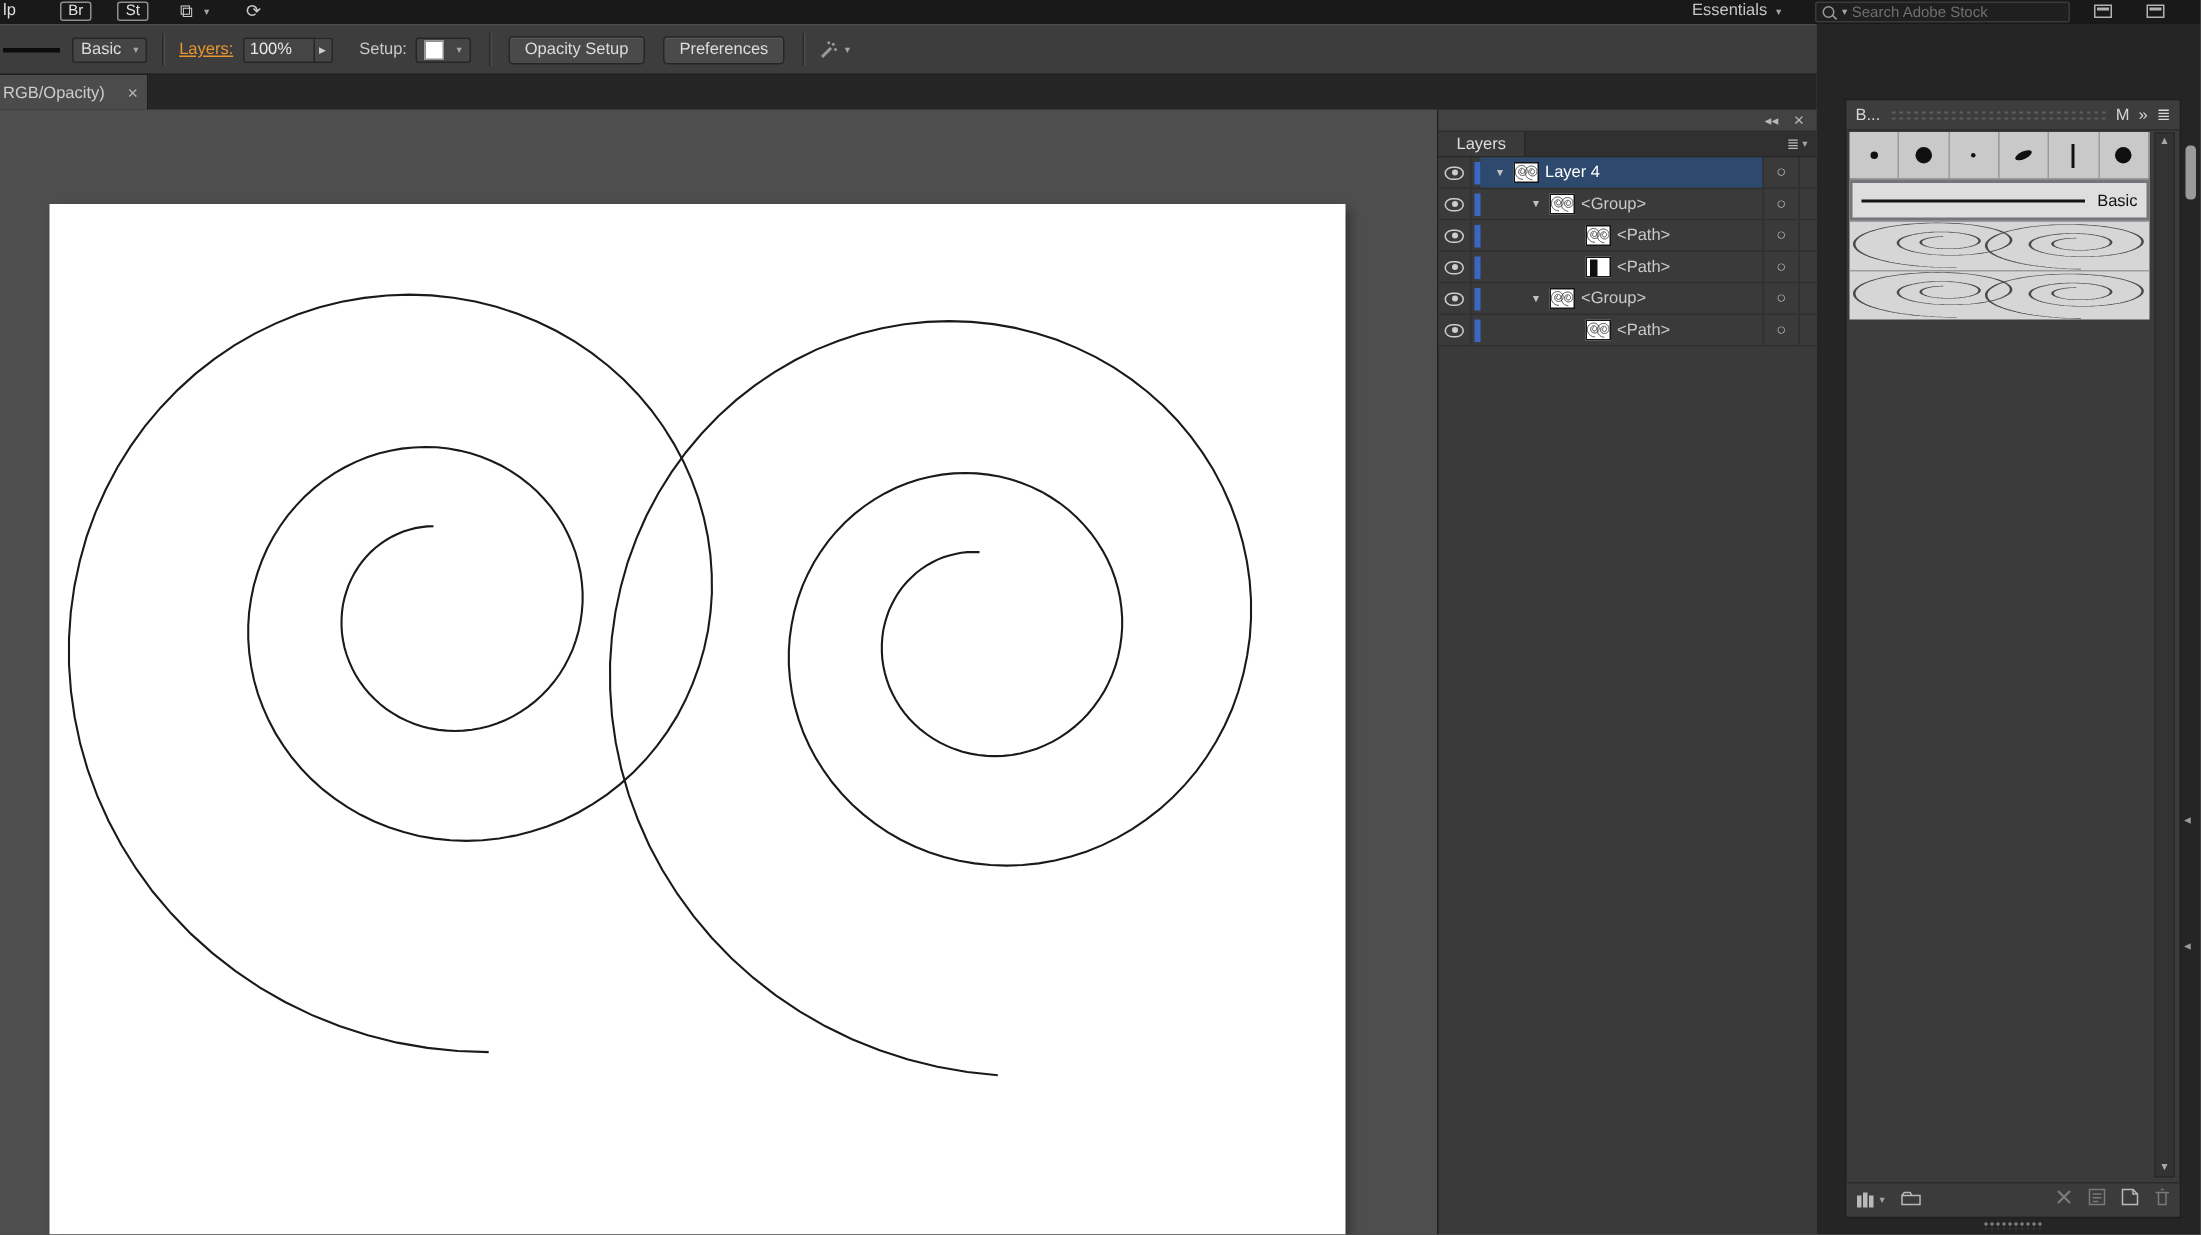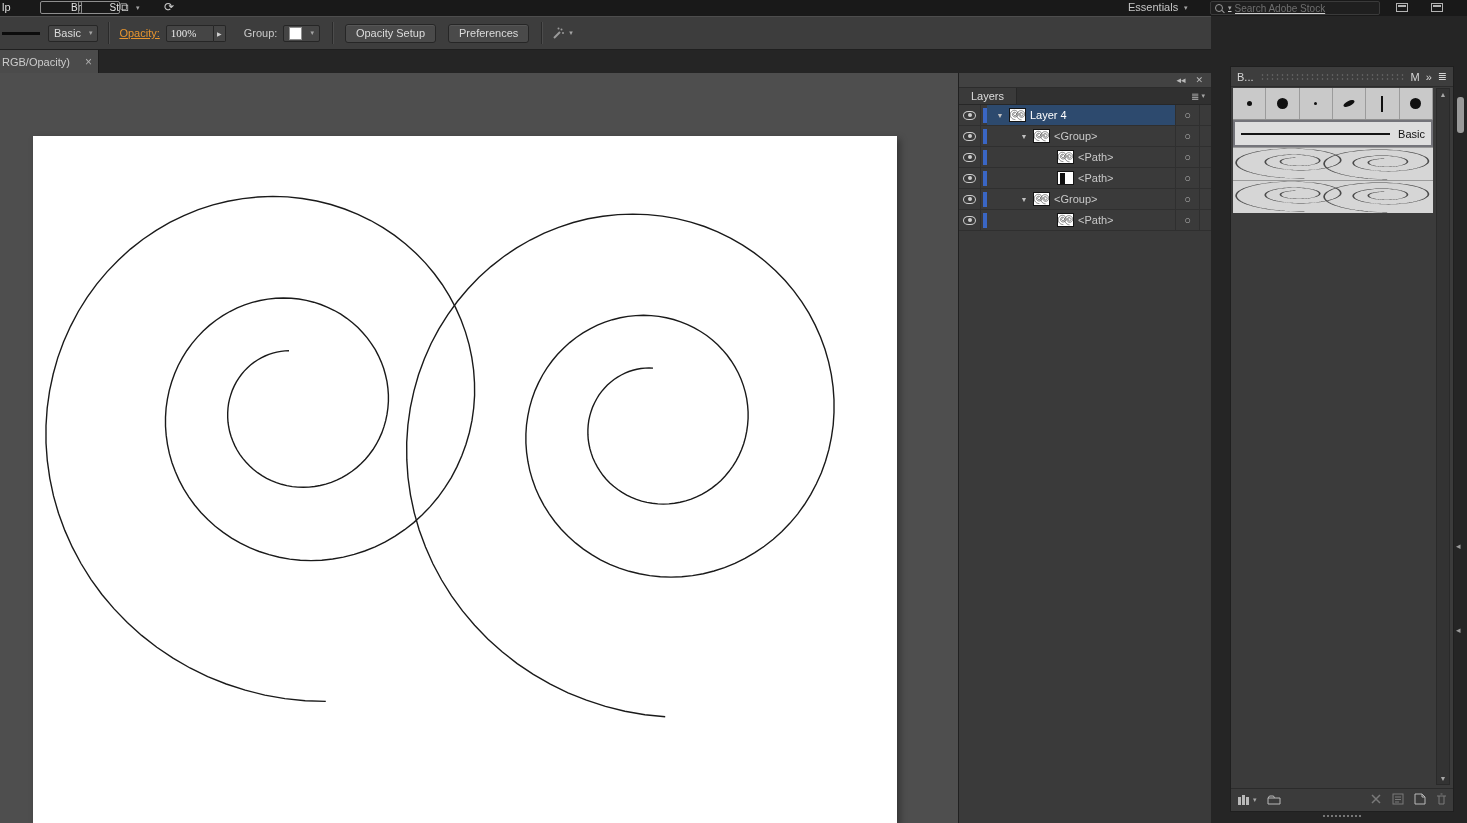--- a/index.html
+++ b/index.html
@@ -2,24 +2,24 @@
 <html><head>
 <meta charset="utf-8">
 <style>
   *{margin:0;padding:0;box-sizing:border-box;}
   html,body{width:1467px;height:823px;overflow:hidden;}
   body{position:relative;background:#4e4e4e;font-family:"Liberation Sans",sans-serif;color:#cfcfcf;}
 
   
   #topbar{position:absolute;left:0;top:0;width:1467px;height:16px;background:#191919;z-index:5;}
   #topbar .titem{position:absolute;top:1px;font-size:11px;color:#dedede;white-space:nowrap;}
-  .mini-btn{position:absolute;top:1px;width:42px;height:13px;border:1px solid #8e8e8e;border-radius:2px;font-size:10px;line-height:11px;text-align:right;color:#e2e2e2;background:transparent;}
+  .mini-btn{position:absolute;top:1px;width:21px;height:13px;border:1px solid #8e8e8e;border-radius:2px;font-size:10px;line-height:11px;text-align:center;color:#e2e2e2;background:transparent;}
   .tb-icon{position:absolute;top:0;font-size:12px;color:#c9c9c9;}
   .caret{font-size:7px;color:#a5a5a5;}
-  #searchbox{position:absolute;left:1210px;top:1px;width:170px;height:14px;display:flex;align-items:center;gap:3px;background:#1f1f1f;border:1px solid #3a3a3a;border-radius:2px;padding:0 3px;text-decoration:underline;}
+  #searchbox{position:absolute;left:1210px;top:1px;width:170px;height:14px;display:flex;align-items:center;gap:3px;background:#1f1f1f;border:1px solid #3a3a3a;border-radius:2px;padding:0 3px;}
   .mag{position:relative;width:11px;height:11px;display:inline-block;}
   .mag::before{content:"";position:absolute;left:1px;top:1px;width:6px;height:6px;border:1px solid #9a9a9a;border-radius:50%;}
   .mag::after{content:"";position:absolute;left:7px;top:8px;width:4px;height:1px;background:#9a9a9a;transform:rotate(45deg);}
   #search-input{flex:1;background:transparent;border:none;outline:none;font-size:10px;color:#bcbcbc;font-family:"Liberation Sans",sans-serif;}
   #search-input::placeholder{color:#6f6f6f;}
   .winicon{position:absolute;top:3px;width:12px;height:9px;border:1px solid #b3b3b3;}
   .winicon::after{content:"";position:absolute;left:1px;top:1px;right:1px;height:2px;background:#b3b3b3;}
 
   
   #controlbar{position:absolute;left:0;top:16px;width:1211px;height:34px;background:#3d3d3d;border-top:1px solid #4d4d4d;border-bottom:1px solid #1f1f1f;display:flex;align-items:center;z-index:4;}
@@ -111,24 +111,24 @@
   <span class="winicon" style="left:1431px"></span>
 </div>
 
 <div id="controlbar">
   <div id="strokeline"></div>
   <div class="cdd" style="margin-left:8px">
     <span>Basic</span>
     <span class="caret">▾</span>
   </div>
   <div class="cdiv" style="margin-left:10px"></div>
-  <span id="opacity-link" style="margin-left:10px">Opacity:</span>
-  <input id="opacity-input" style="margin-left: 6px; font-family: Liberation Serif, serif;" value="100%">
+  <span id="opacity-link" style="margin-left:10px">Layers:</span>
+  <input id="opacity-input" style="margin-left: 6px;" value="100%">
   <span id="opacity-spin">▶</span>
-  <span class="clabel" style="margin-left:18px">Group:</span>
+  <span class="clabel" style="margin-left:18px">Setup:</span>
   <div class="cdd" style="margin-left:6px">
     <span class="swatch"></span>
     <span class="caret">▾</span>
   </div>
   <div class="cdiv" style="margin-left:12px"></div>
   <button class="cbtn" style="margin-left:12px">Opacity Setup</button>
   <button class="cbtn" style="margin-left:12px">Preferences</button>
   <div class="cdiv" style="margin-left:12px"></div>
   <span class="wand" style="margin-left:10px">
     <svg width="13" height="13">

